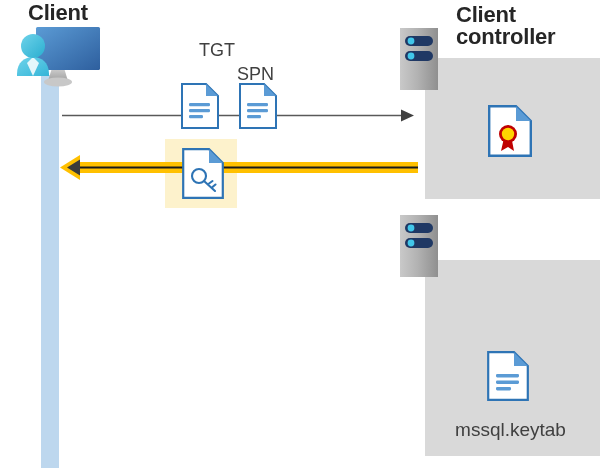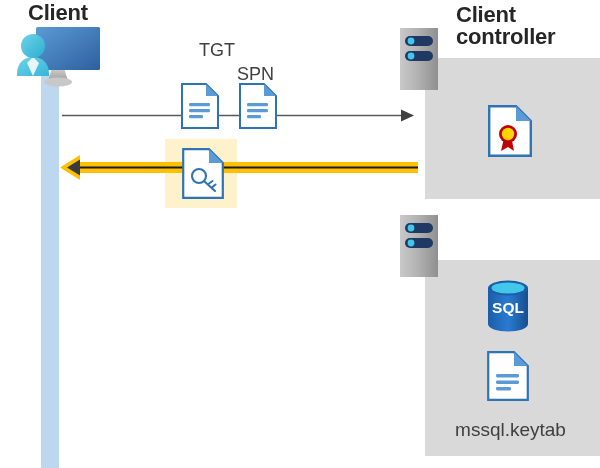--- a/index.html
+++ b/index.html
@@ -226,35 +226,20 @@
   <div class="abs" id="cert-doc">
     <svg width="44" height="52" viewBox="0 0 44 52">
       <path d="M1.2 1.2 H28 L42.8 16 V50.8 H1.2 Z" fill="#ffffff" stroke="#2e74b5" stroke-width="2.4"></path>
       <path d="M28 1.2 L42.8 16 H28 Z" fill="#5b9bd5"></path>
       <path d="M16 33 L13 46 L20 42 L26 46 L23.5 33 Z" fill="#c00000"></path>
       <circle cx="20" cy="29" r="9" fill="#c00000"></circle>
       <circle cx="20" cy="29" r="6.2" fill="#ffd400"></circle>
     </svg>
   </div>
 
-  <div class="abs" id="sql-icon">
-    <svg width="46" height="54" viewBox="0 0 46 54">
-      <defs>
-        <linearGradient id="gDb" x1="0" y1="0" x2="1" y2="0">
-          <stop offset="0%" stop-color="#1b5da8"></stop>
-          <stop offset="50%" stop-color="#2a7ad2"></stop>
-          <stop offset="100%" stop-color="#174e8e"></stop>
-        </linearGradient>
-      </defs>
-      <path d="M3 9 H43 V45 C43 49.5 34 52.5 23 52.5 C12 52.5 3 49.5 3 45 Z" fill="url(#gDb)"></path>
-      <ellipse cx="23" cy="9" rx="20" ry="7.5" fill="#1b5da8"></ellipse>
-      <ellipse cx="23" cy="9" rx="16.5" ry="5.6" fill="#41c7ea"></ellipse>
-      <text x="23" y="34" font-family="'Liberation Sans', sans-serif" font-size="15.5" font-weight="bold" fill="#ffffff" text-anchor="middle">SQL</text>
-    </svg>
-  </div>
 
   <div class="abs" id="keytab-doc">
     <svg width="42" height="50" viewBox="0 0 42 50">
       <path d="M1.2 1.2 H27 L40.8 15 V48.8 H1.2 Z" fill="#ffffff" stroke="#2e74b5" stroke-width="2.2"></path>
       <path d="M27 1.2 L40.8 15 H27 Z" fill="#5b9bd5"></path>
       <g fill="#5b9bd5">
         <rect x="9" y="23" width="23" height="3.4" rx="1.3"></rect>
         <rect x="9" y="29.5" width="23" height="3.4" rx="1.3"></rect>
         <rect x="9" y="36" width="15" height="3.4" rx="1.3"></rect>
       </g>

